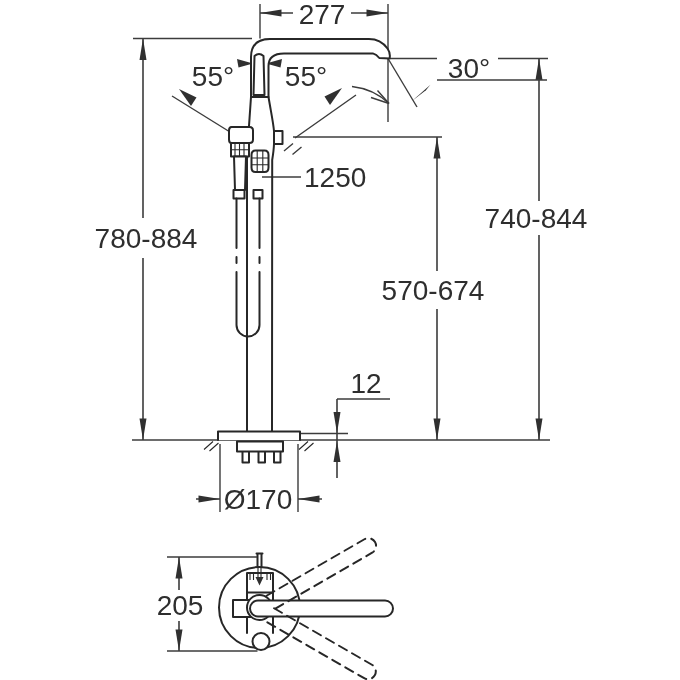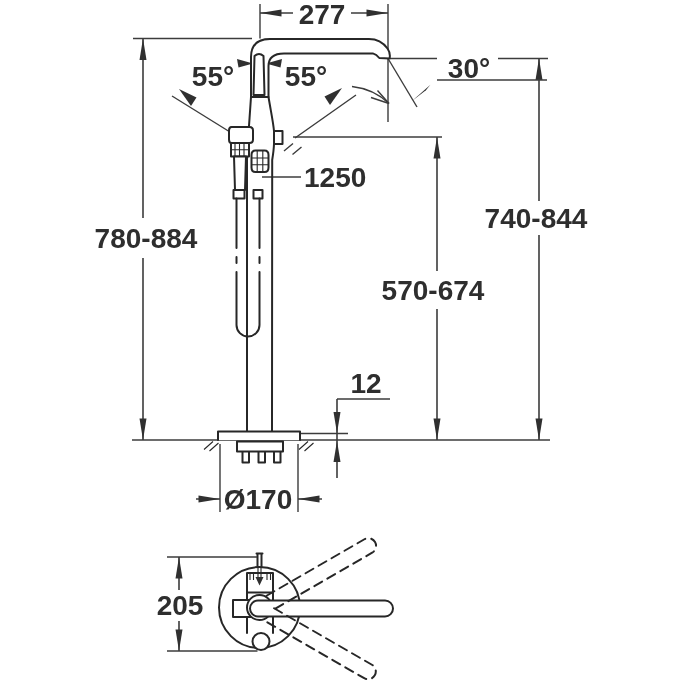--- a/index.html
+++ b/index.html
@@ -1,16 +1,16 @@
 <!DOCTYPE html>
 <html><head>
 <meta charset="utf-8">
 <style>
   html,body{margin:0;padding:0;background:#ffffff;}
-  .stage{width:680px;height:680px;position:relative;background:#fff;overflow:hidden;font-weight:bold;}
+  .stage{width:680px;height:680px;position:relative;background:#fff;overflow:hidden;}
   svg{display:block;}
   .dim-line{stroke:#3c3c3c;stroke-width:1.6;fill:none;}
   .thin{stroke-width:1.4;}
   .arrow{fill:#303030;stroke:none;}
   .dim-text{font-family:"Liberation Sans","DejaVu Sans",sans-serif;font-size:28px;fill:#2e2e2e;}
   .mid{text-anchor:middle;}
   .part{stroke:#272727;stroke-width:2;fill:none;stroke-linejoin:round;stroke-linecap:round;}
   .pfill{fill:#ffffff;}
   .detail{stroke:#272727;stroke-width:1.1;fill:none;}
   .dashed{stroke-dasharray:9 6;}

